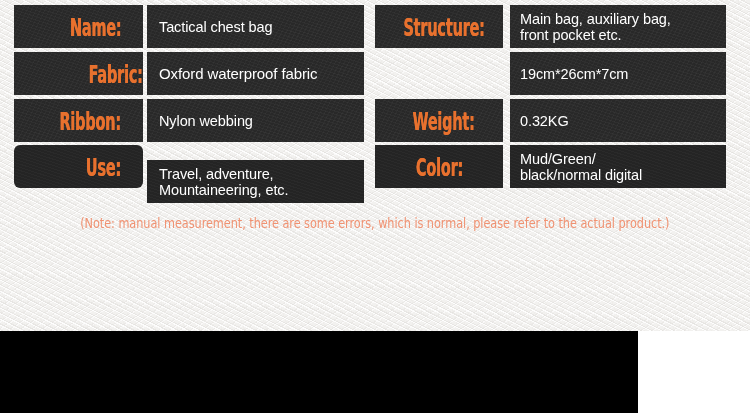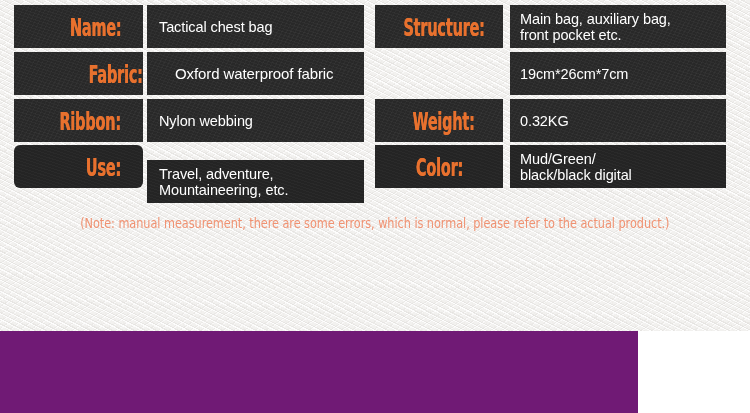--- a/index.html
+++ b/index.html
@@ -13,21 +13,21 @@
     overflow: hidden;
     background: #ffffff;
     font-family: "Liberation Sans", sans-serif;
     -webkit-font-smoothing: antialiased;
   }
 
   #page {
     position: relative;
     width: 638px;
     height: 413px;
-    background: #701a75;
+    background: #000000;
   }
 
   
   #texture-panel {
     position: absolute;
     left: 0;
     top: 0;
     width: 750px;
     height: 331px;
     background-color: #f2f1ef;
@@ -193,21 +193,21 @@
       <span class="label-text lbl-structure">Structure:</span>
     </div>
     <div class="cell value-cell" style="left:510px; top:5px; width:216px; height:43px; padding-left:10px;">
       <span class="value-text v-structure">Main bag, auxiliary bag,
 front pocket etc.</span>
     </div>
 
     <div class="cell label-cell" style="left:14px; top:52px; width:129px; height:43px; ">
       <span class="label-text lbl-fabric">Fabric:</span>
     </div>
-    <div class="cell value-cell" style="left:147px; top:52px; width:217px; height:43px; padding-left:28px;text-align:right;">
+    <div class="cell value-cell" style="left:147px; top:52px; width:217px; height:43px; padding-left:12px;text-align:right;">
       <span class="value-text v-fabric">Oxford waterproof fabric</span>
     </div>
 
     <div class="cell value-cell" style="left:510px; top:52px; width:216px; height:43px; padding-left:10px;text-align:right;">
       <span class="value-text v-spec">19cm*26cm*7cm</span>
     </div>
 
     <div class="cell label-cell" style="left:14px; top:99px; width:129px; height:43px; padding-right:22px;">
       <span class="label-text lbl-ribbon">Ribbon:</span>
     </div>
@@ -228,21 +228,21 @@
     <div class="cell row4 value-cell" style="left:147px; top:160px; width:217px; height:43px; padding-left:12px;">
       <span class="value-text v-use">Travel, adventure,
 Mountaineering, etc.</span>
     </div>
 
     <div class="cell row4 label-cell" style="left:375px; top:145px; width:128px; height:43px; padding-right:40px;text-align:center;">
       <span class="label-text lbl-color">Color:</span>
     </div>
     <div class="cell row4 value-cell" style="left:510px; top:145px; width:216px; height:43px; padding-left:10px;">
       <span class="value-text v-color">Mud/Green/
-black/black digital</span>
+black/normal digital</span>
     </div>
 
   </div>
 
   <div id="note">
     <span class="note-text">(Note: manual measurement, there are some errors, which is normal, please refer to the actual product.)</span>
   </div>
 
 </div>
 

